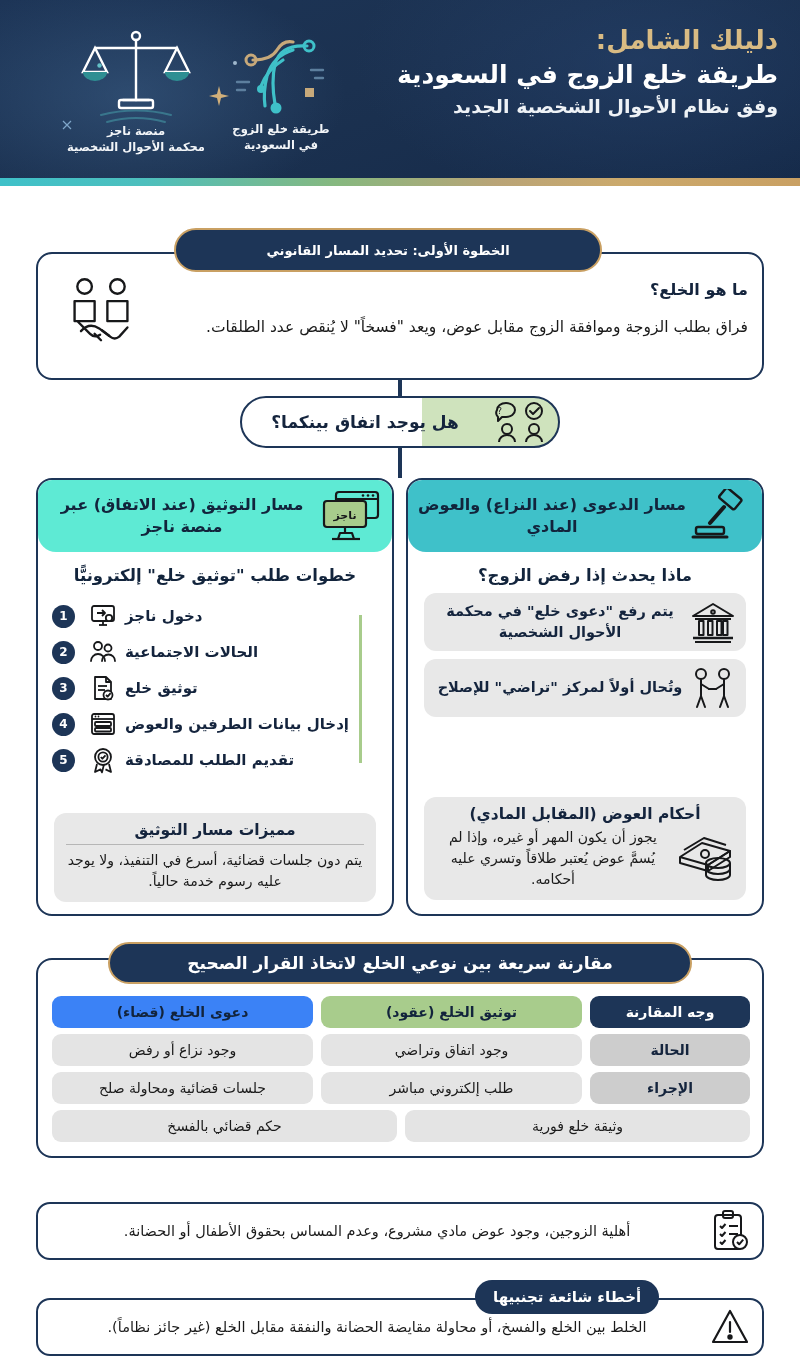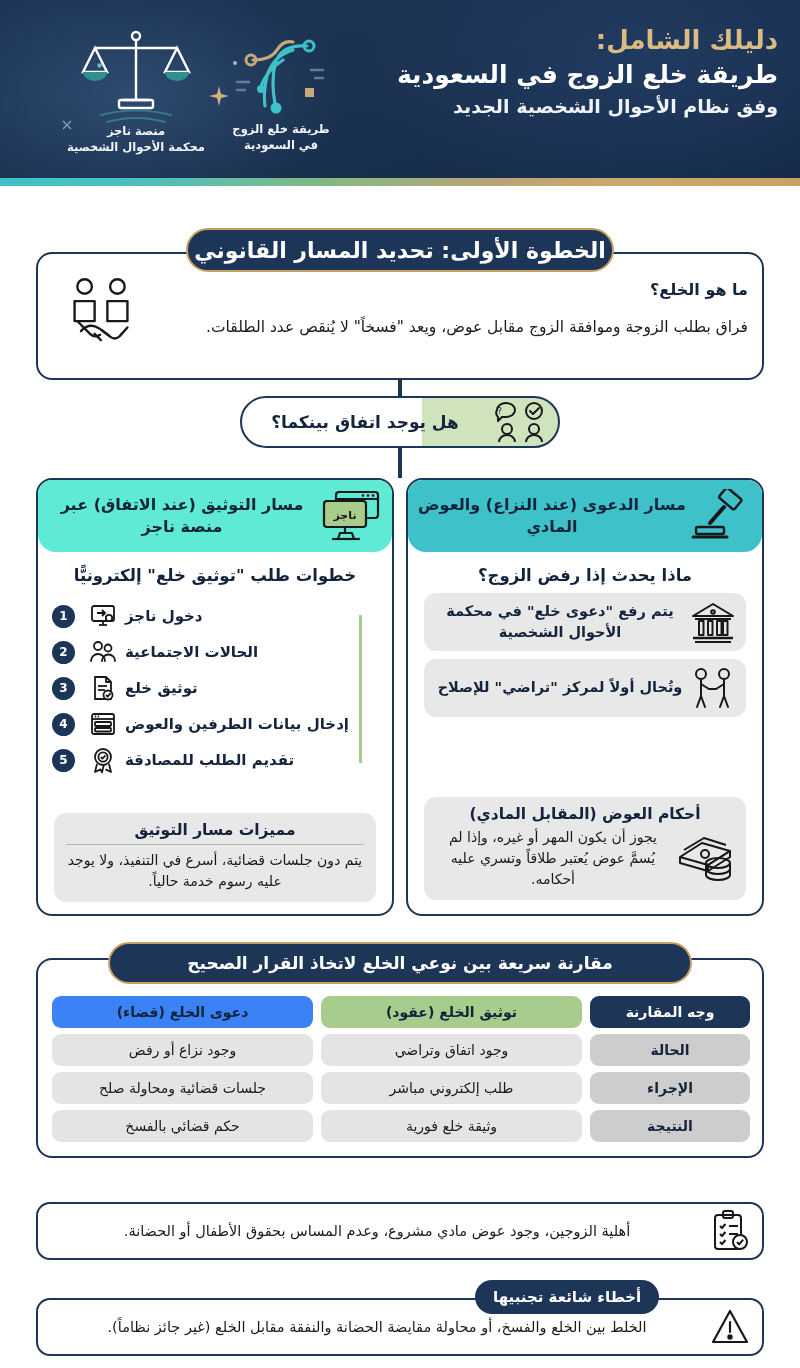--- a/index.html
+++ b/index.html
@@ -93,21 +93,21 @@
     text-align: center;
     display: flex;
     align-items: center;
     justify-content: center;
     z-index: 5;
     white-space: nowrap;
   }
 
   
   #step1-card { left: 36px; top: 252px; width: 728px; height: 128px; }
-  #step1-pill { left: 186px; top: 228px; width: 428px; height: 44px; font-size: 22px; }
+  #step1-pill { left: 174px; top: 228px; width: 428px; height: 44px; font-size: 13px; }
 
   #step1-body {
     position: absolute;
     right: 14px; top: 26px;
     width: 610px;
     text-align: right;
   }
   .q-head { font-size: 16px; font-weight: bold; color: #14243d; margin-bottom: 16px; }
   .q-text { font-size: 15.5px; color: #1a1a1a; line-height: 1.55; }
 
@@ -663,21 +663,20 @@
         <div class="tcell c-end td-body">وجود نزاع أو رفض</div>
       </div>
 
       <div class="trow">
         <div class="tcell c-label td-label">الإجراء</div>
         <div class="tcell c-mid td-body">طلب إلكتروني مباشر</div>
         <div class="tcell c-end td-body">جلسات قضائية ومحاولة صلح</div>
       </div>
 
       <div class="trow">
-        <div class="tcell c-label td-label">النتيجة</div>
         <div class="tcell c-mid td-body">وثيقة خلع فورية</div>
         <div class="tcell c-end td-body">حكم قضائي بالفسخ</div>
       </div>
 
     </div>
   </div>
 
   <div class="note-card" id="note-conditions">
     <svg class="note-icon" viewBox="0 0 40 42">
       <g stroke="#17181a" stroke-width="2" fill="none" stroke-linejoin="round">

